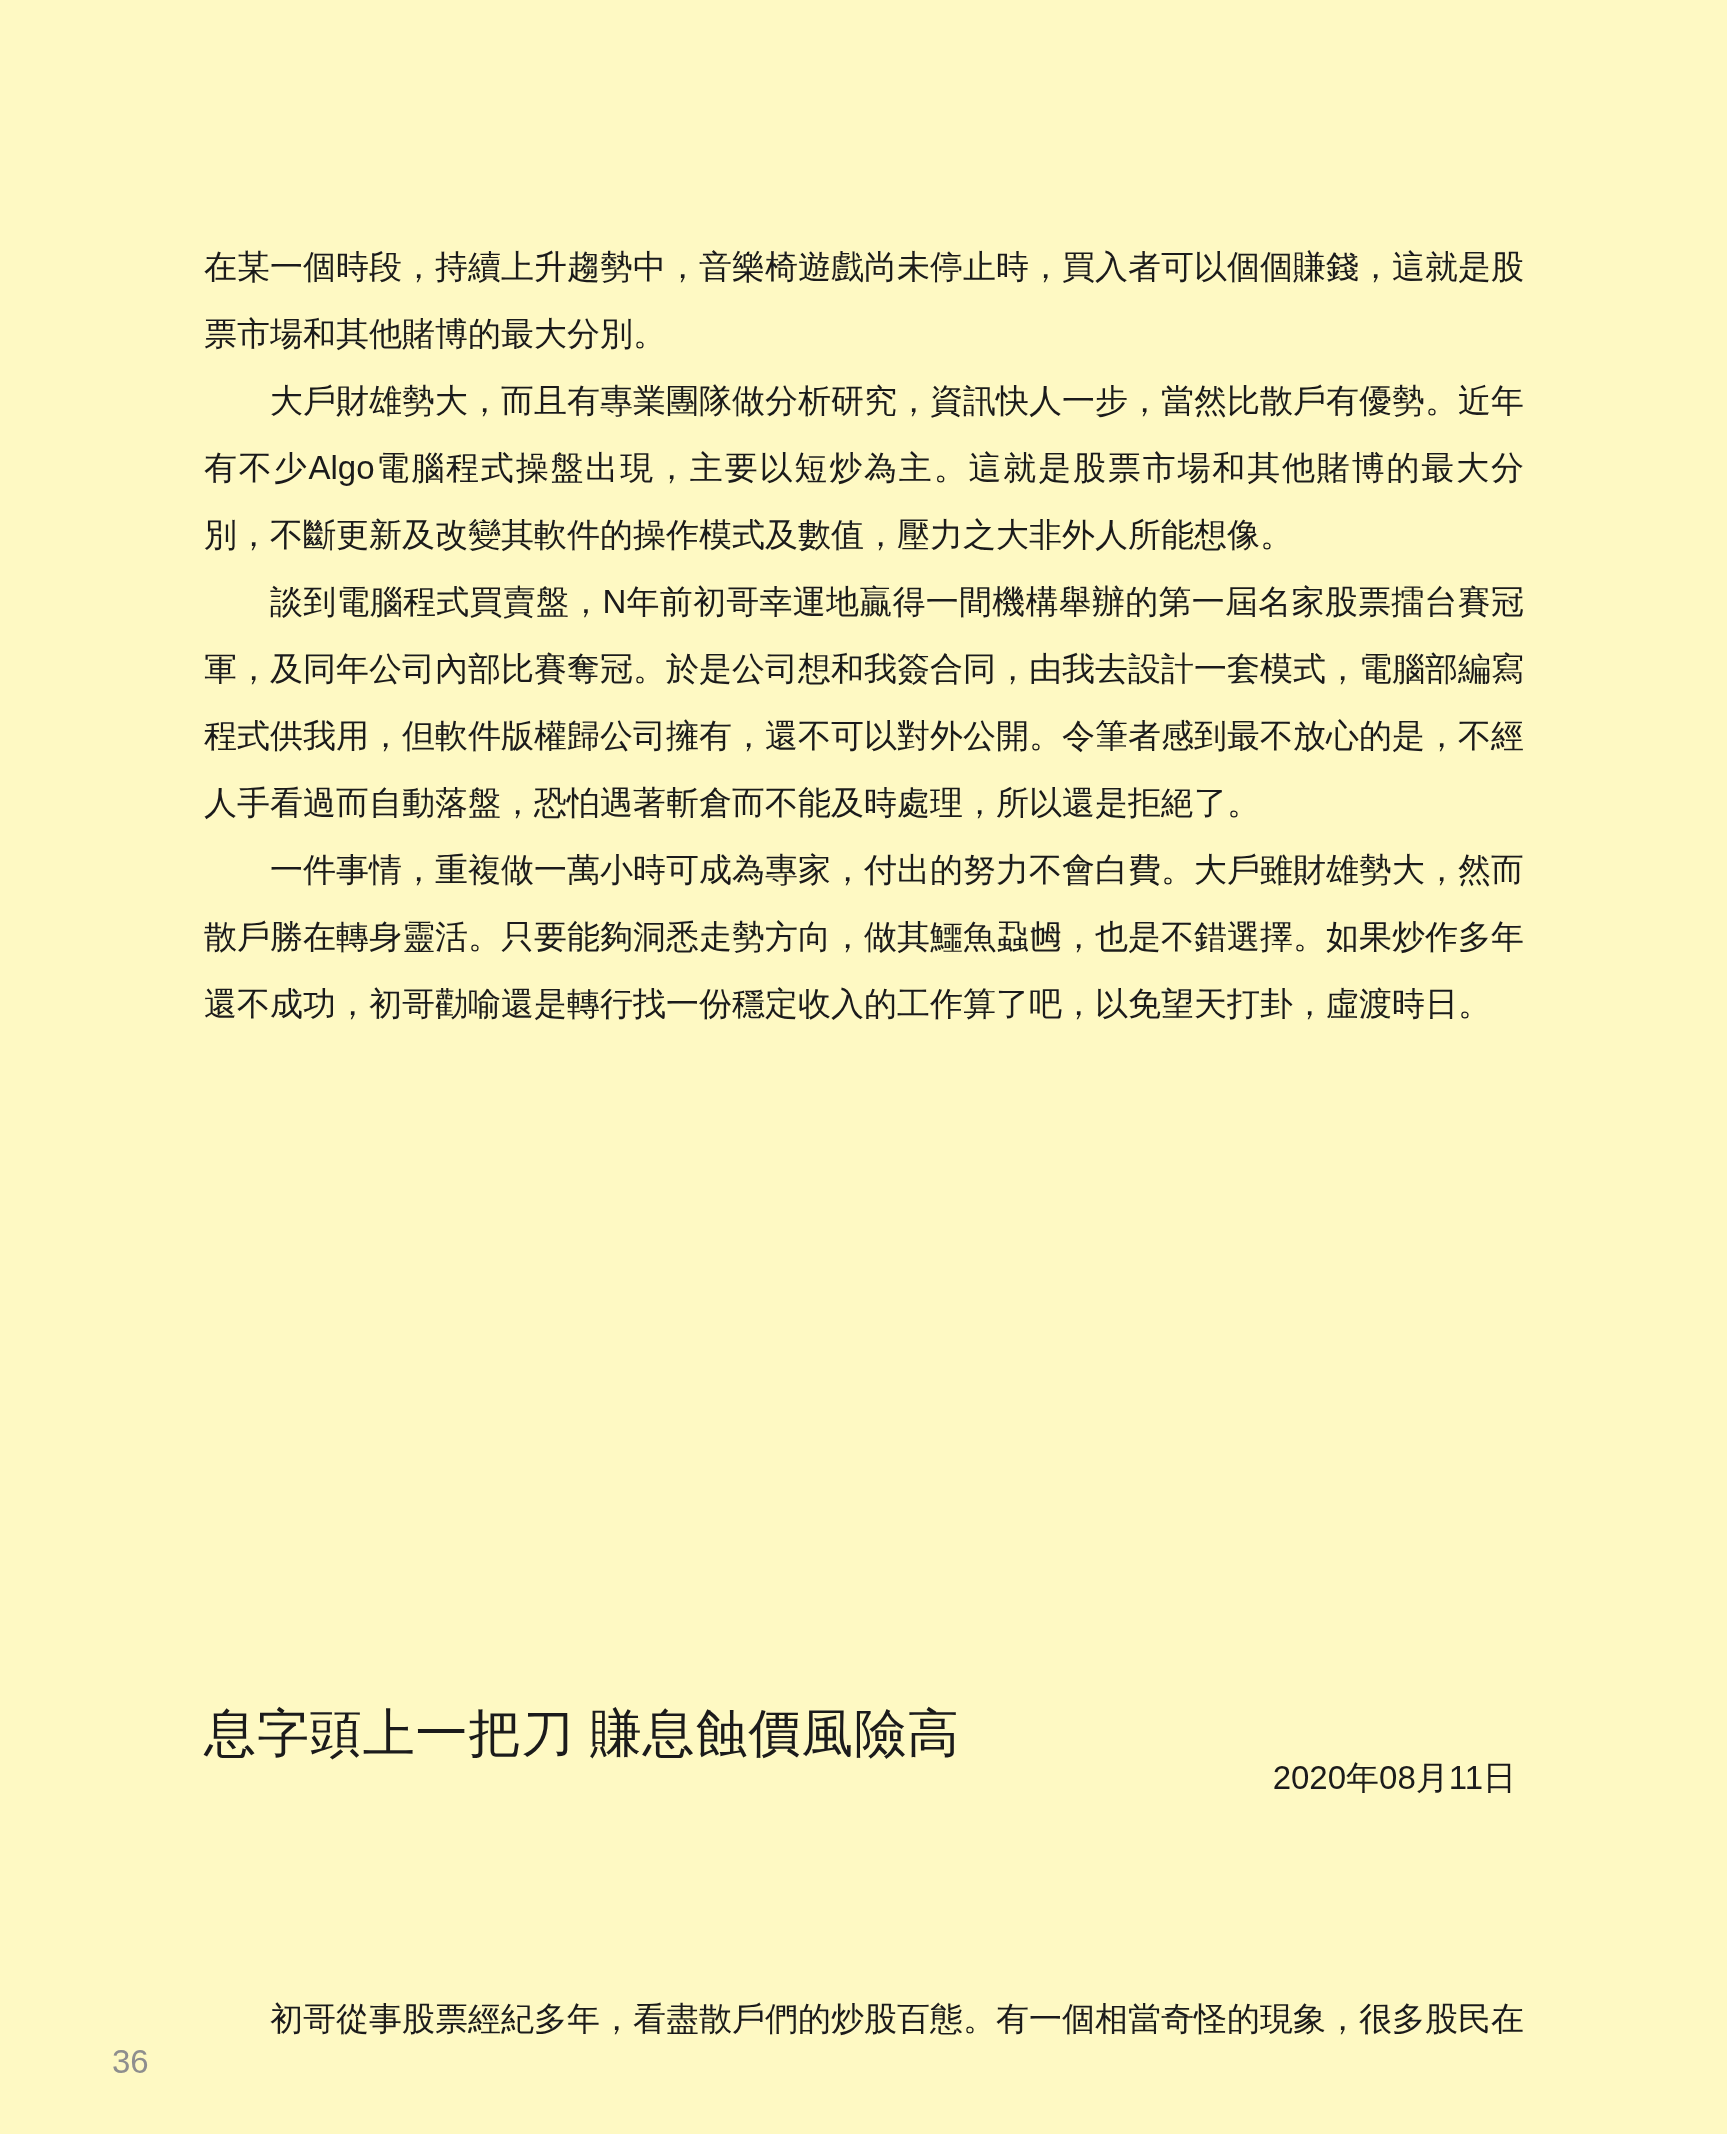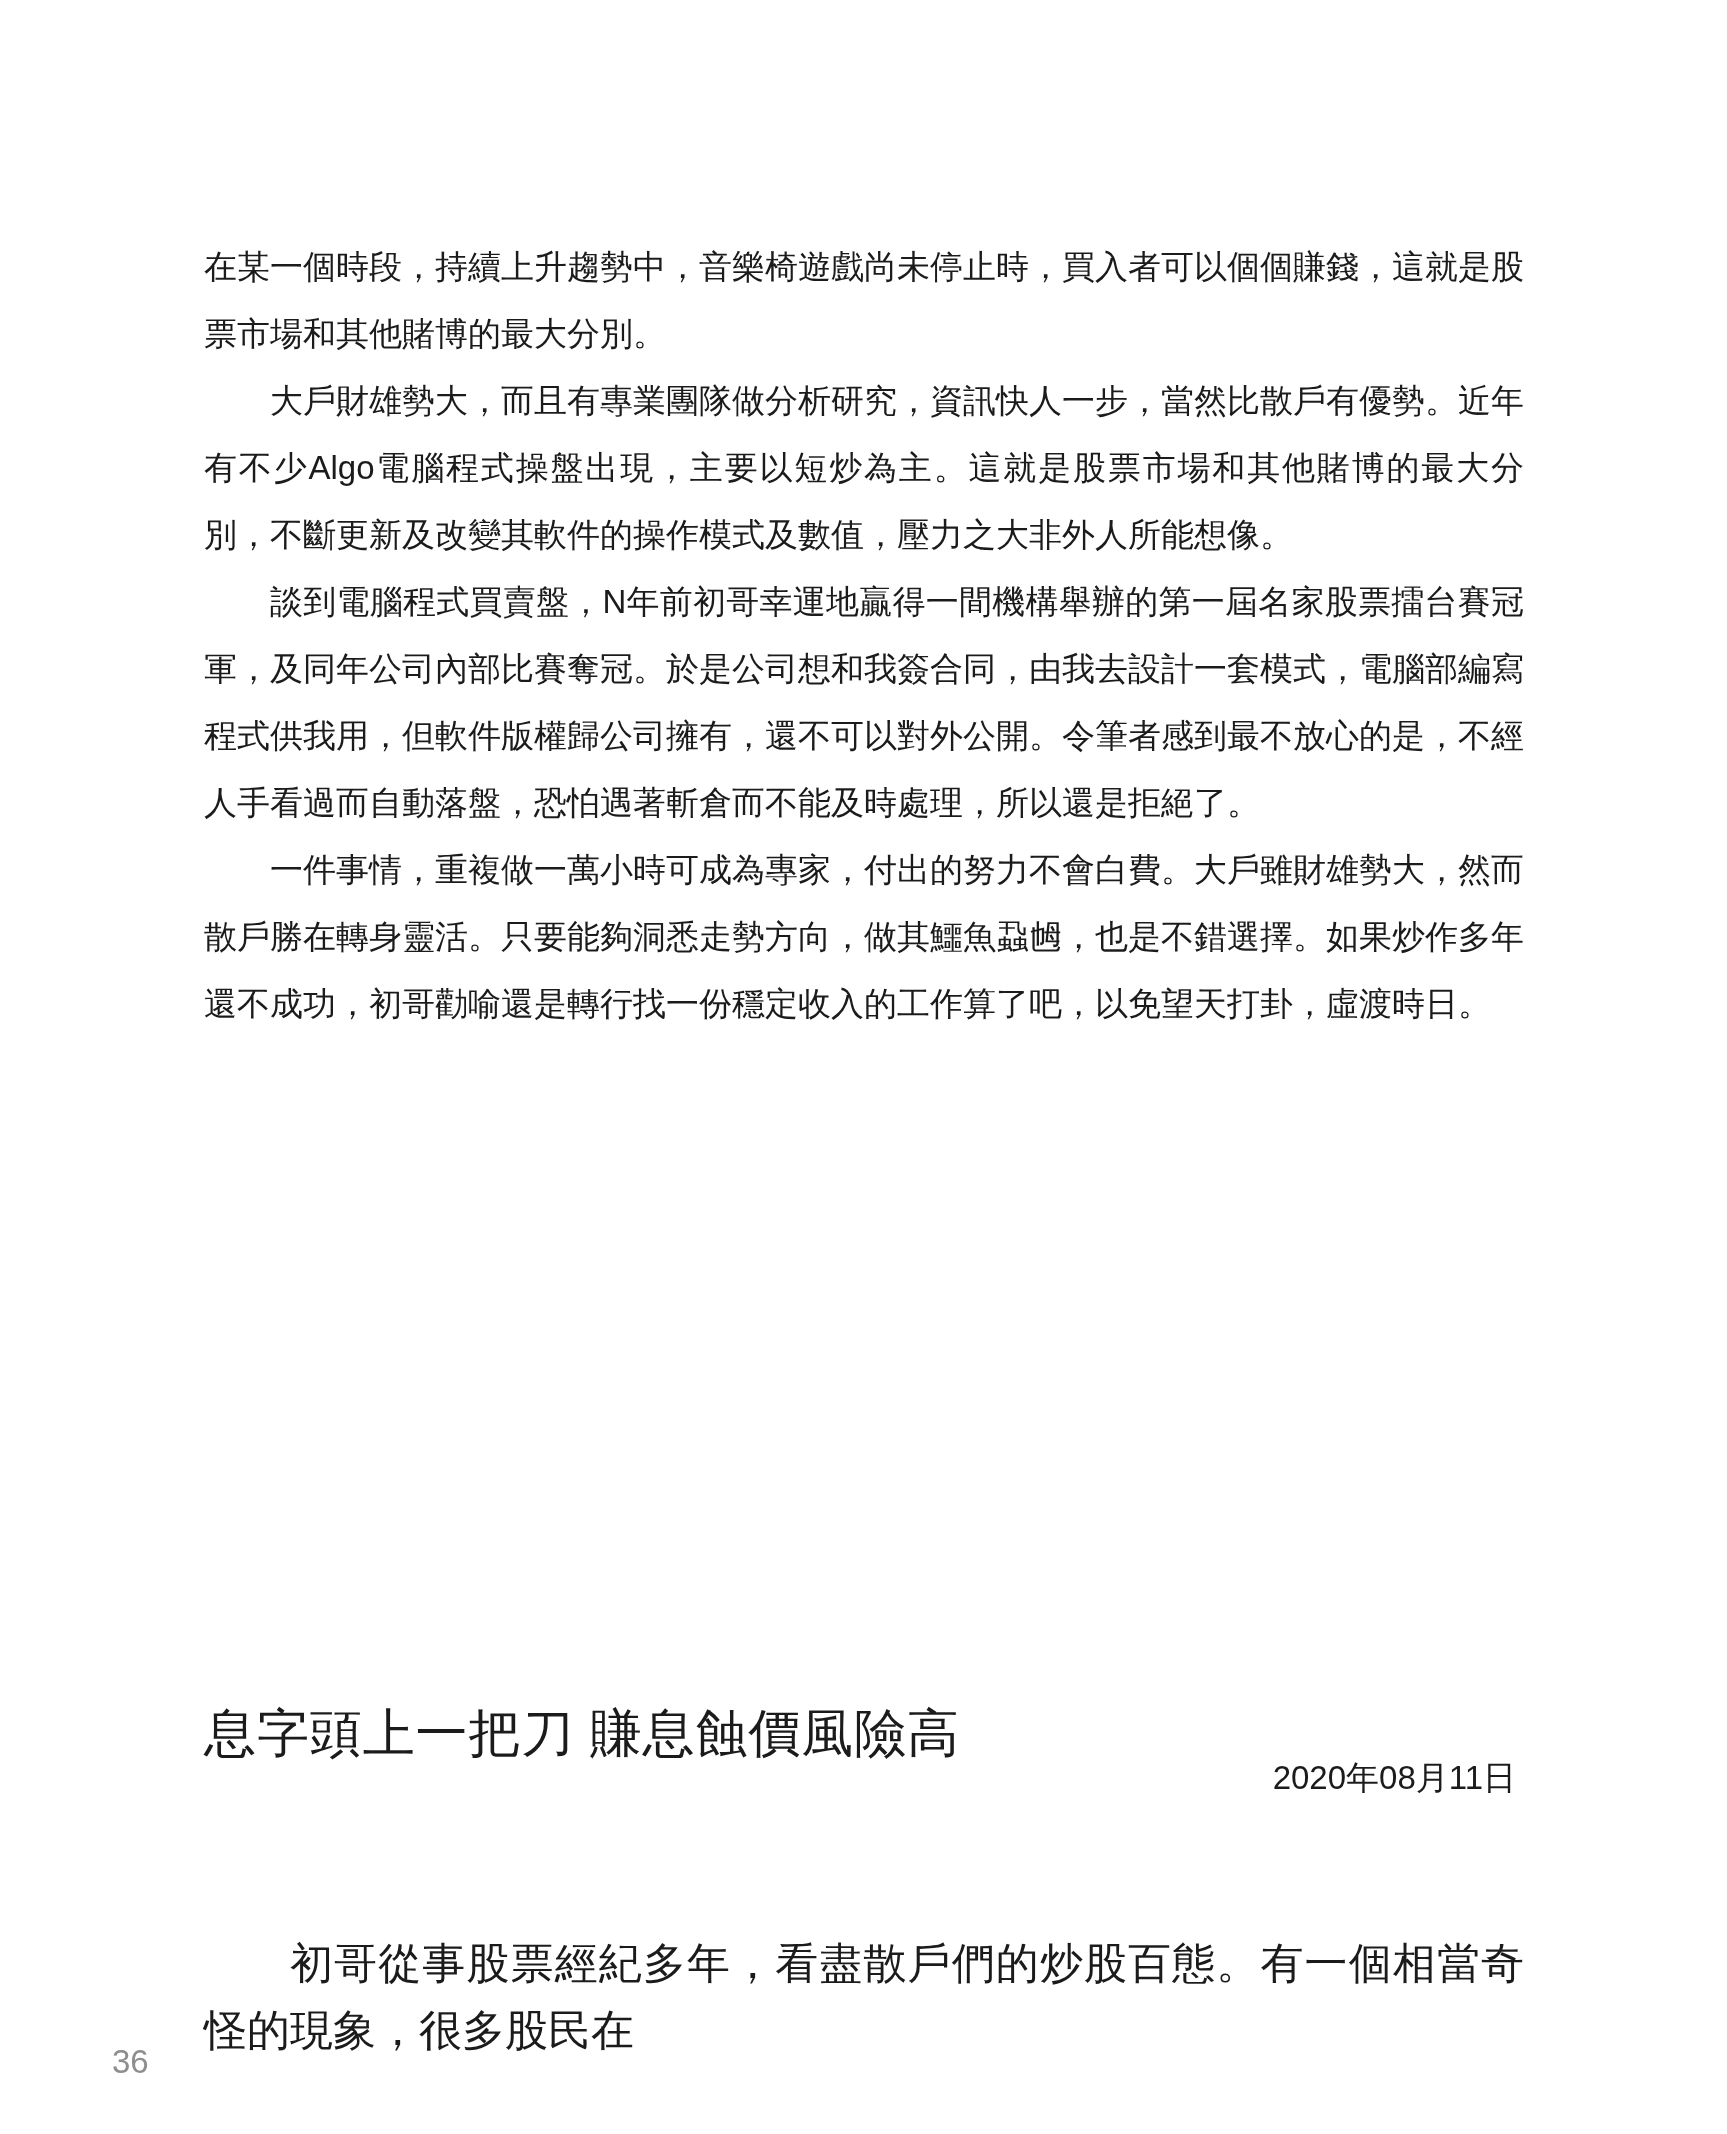--- a/index.html
+++ b/index.html
@@ -5,21 +5,21 @@
   html, body {
     margin: 0;
     padding: 0;
     background: #e9e9e9;
   }
   .page {
     position: relative;
     width: 1728px;
     height: 2135px;
     margin: 0 auto;
-    background: #ffffff;
+    background: #fef9c3;
     font-family: "Liberation Sans", sans-serif;
     color: #1b1b1b;
     overflow: hidden;
   }
   .body-text {
     position: absolute;
     left: 204px;
     top: 233px;
     width: 1320px;
     font-size: 33px;
@@ -49,23 +49,23 @@
     left: 196px;
     top: 1752px;
     width: 1320px;
     font-size: 33px;
     line-height: 52px;
     text-align: right;
   }
   .opening-paragraph {
     position: absolute;
     left: 204px;
-    top: 1887px;
+    top: 1952px;
     width: 1320px;
-    font-size: 43px;
+    font-size: 33px;
     line-height: 67px;
     text-align: justify;
     text-justify: inter-ideograph;
     text-indent: 2em;
   }
   .page-number {
     position: absolute;
     left: 112px;
     top: 2046px;
     font-size: 33px;

